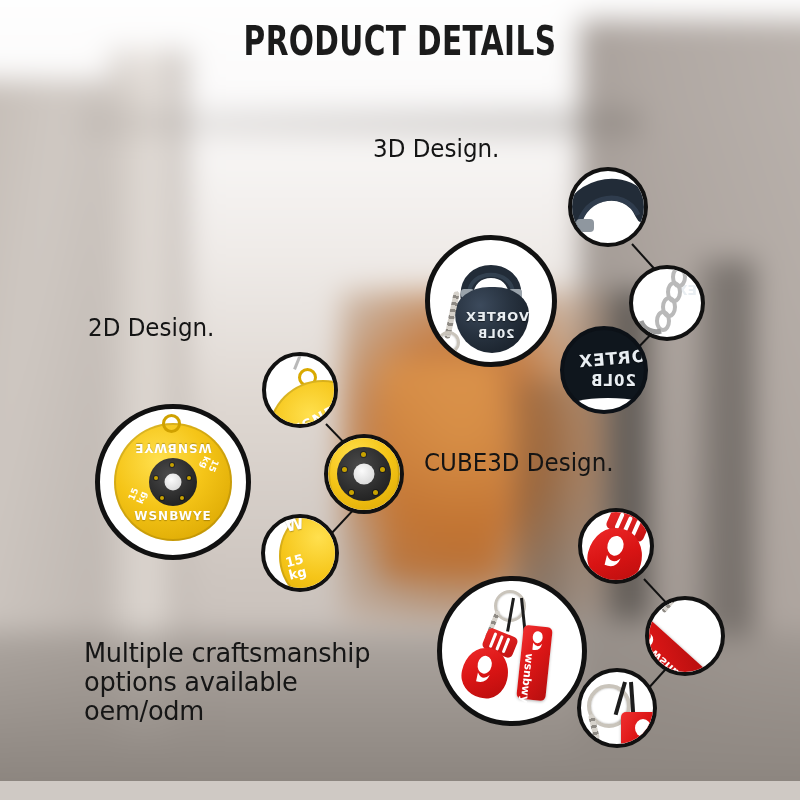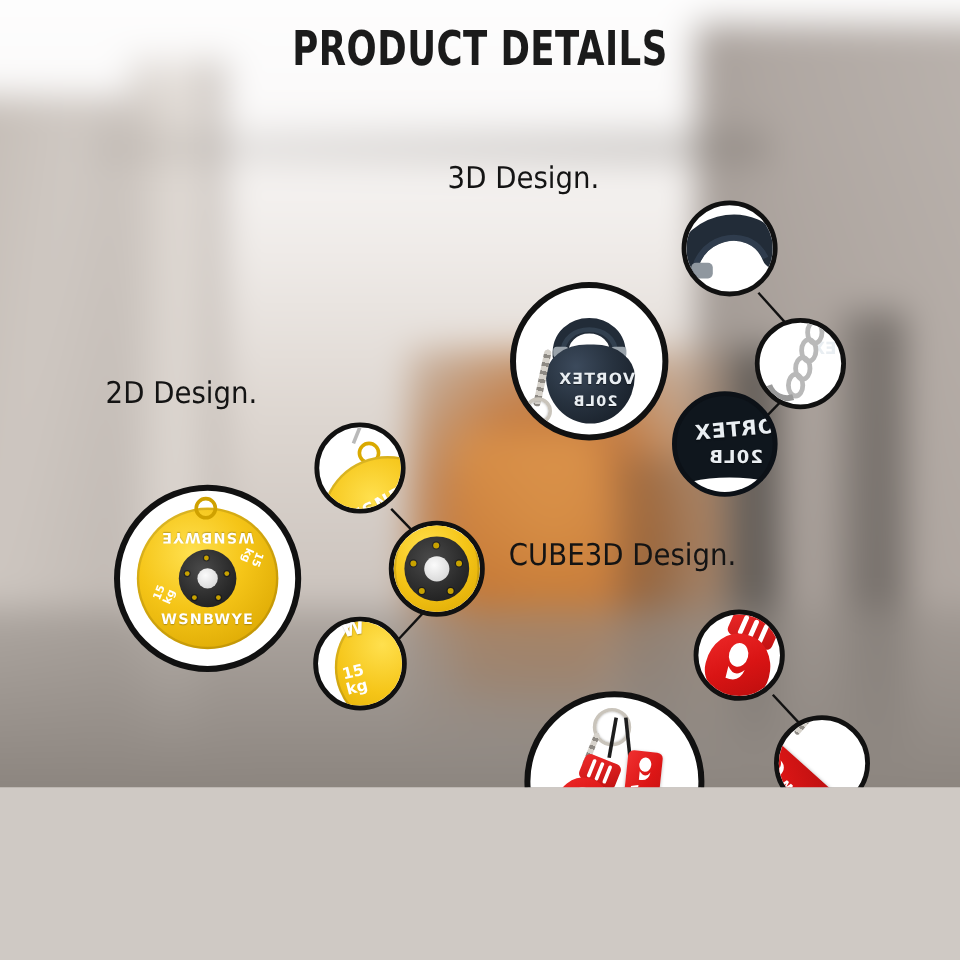--- a/index.html
+++ b/index.html
@@ -1,21 +1,21 @@
 <!DOCTYPE html>
 <html><head>
 <meta charset="utf-8">
 <style>
   html,body{margin:0;padding:0;}
   body{
     width:800px;height:800px;overflow:hidden;position:relative;
     font-family:"Liberation Sans", sans-serif;
     background:#cfc9c4;
   }
-  #stage{position:absolute;inset:0;width:800px;height:656px;overflow:hidden;}
+  #stage{position:absolute;inset:0;width:800px;height:781px;overflow:hidden;}
 
   
   .bg{position:absolute;inset:-40px;filter:blur(14px);}
   .bg-base{
     background:
       linear-gradient(180deg,#ffffff 0%,#fbfafa 16%,#efebe8 34%,#ded7d1 52%,#cdc5bf 72%,#bdb5b0 100%);
   }
   .bg-wallL{position:absolute;left:-40px;top:120px;width:230px;height:760px;
     background:linear-gradient(100deg,#b9b0a8 0%,#cdc6c0 40%,#b4aca6 100%);opacity:.95;}
   .bg-wallR{position:absolute;right:-40px;top:60px;width:300px;height:820px;
@@ -309,14 +309,19 @@
       <div class="cord" style="left:42px;top:14px;width:4px;height:34px;transform:rotate(16deg);"></div>
       <div class="cord" style="left:48px;top:14px;width:4px;height:36px;transform:rotate(-4deg);"></div>
       <div class="tag" style="left:40px;top:44px;width:40px;height:44px;">
         <svg width="40" height="36" style="position:absolute;left:4px;top:4px;">
           <ellipse cx="18" cy="12" rx="8" ry="9" fill="#fff"></ellipse>
         </svg>
       </div>
     </div>
   </div>
 
+  <div class="bottomtext">
+    <div>Multiple craftsmanship</div>
+    <div>options available</div>
+    <div>oem/odm</div>
+  </div>
 
 </div>
 
 </body></html>

